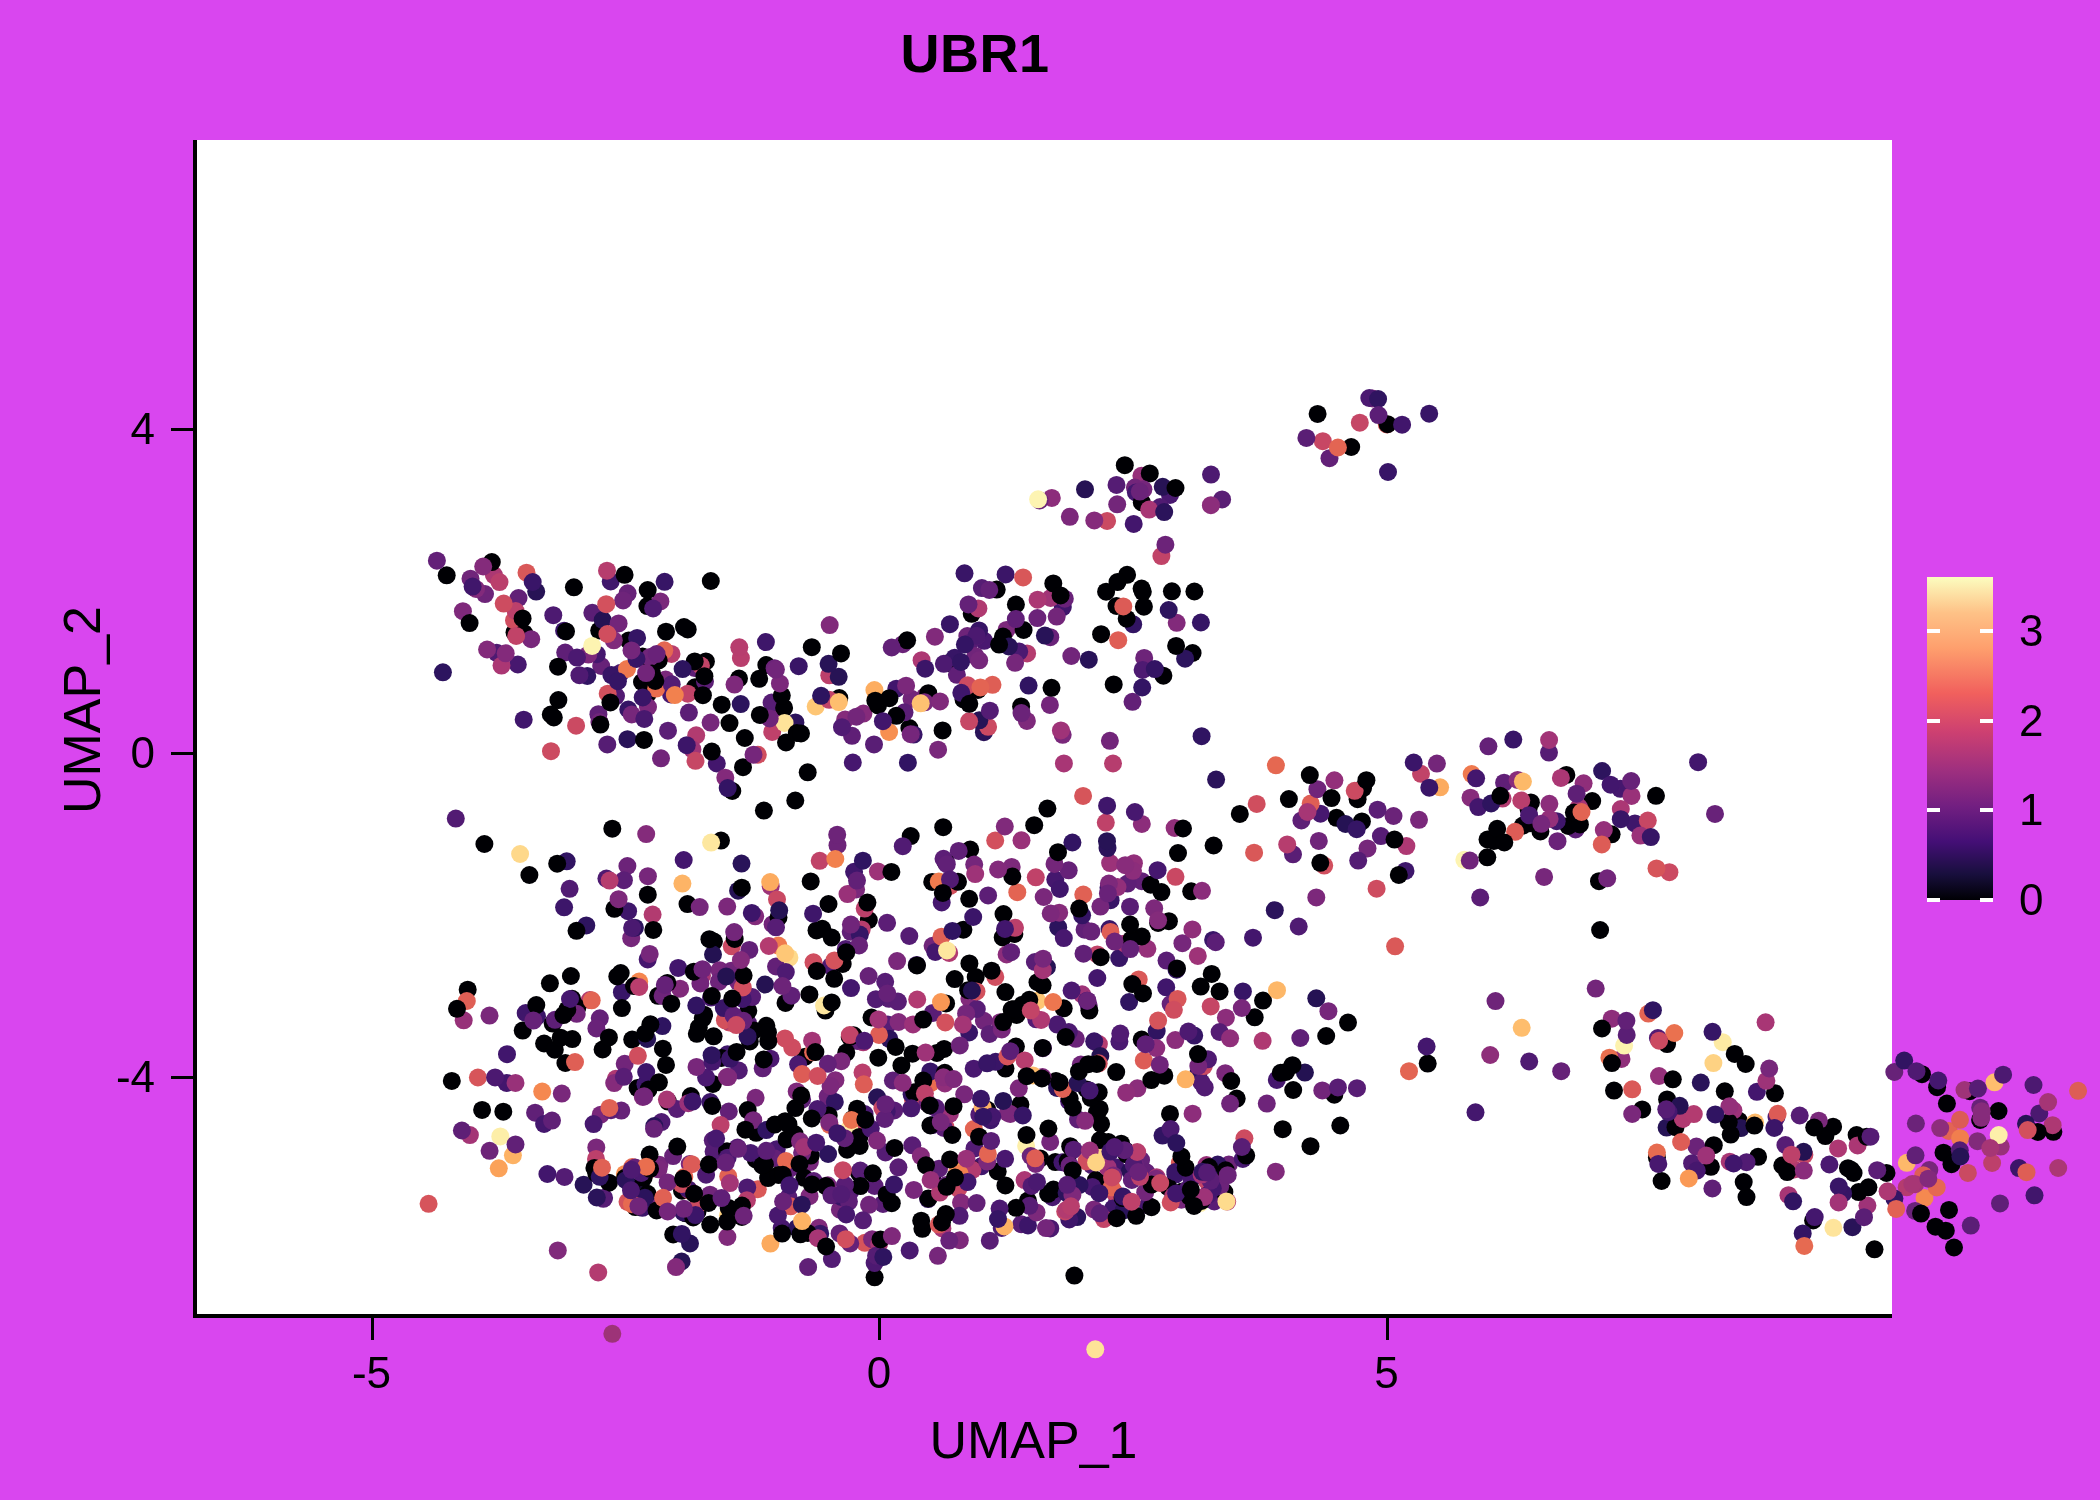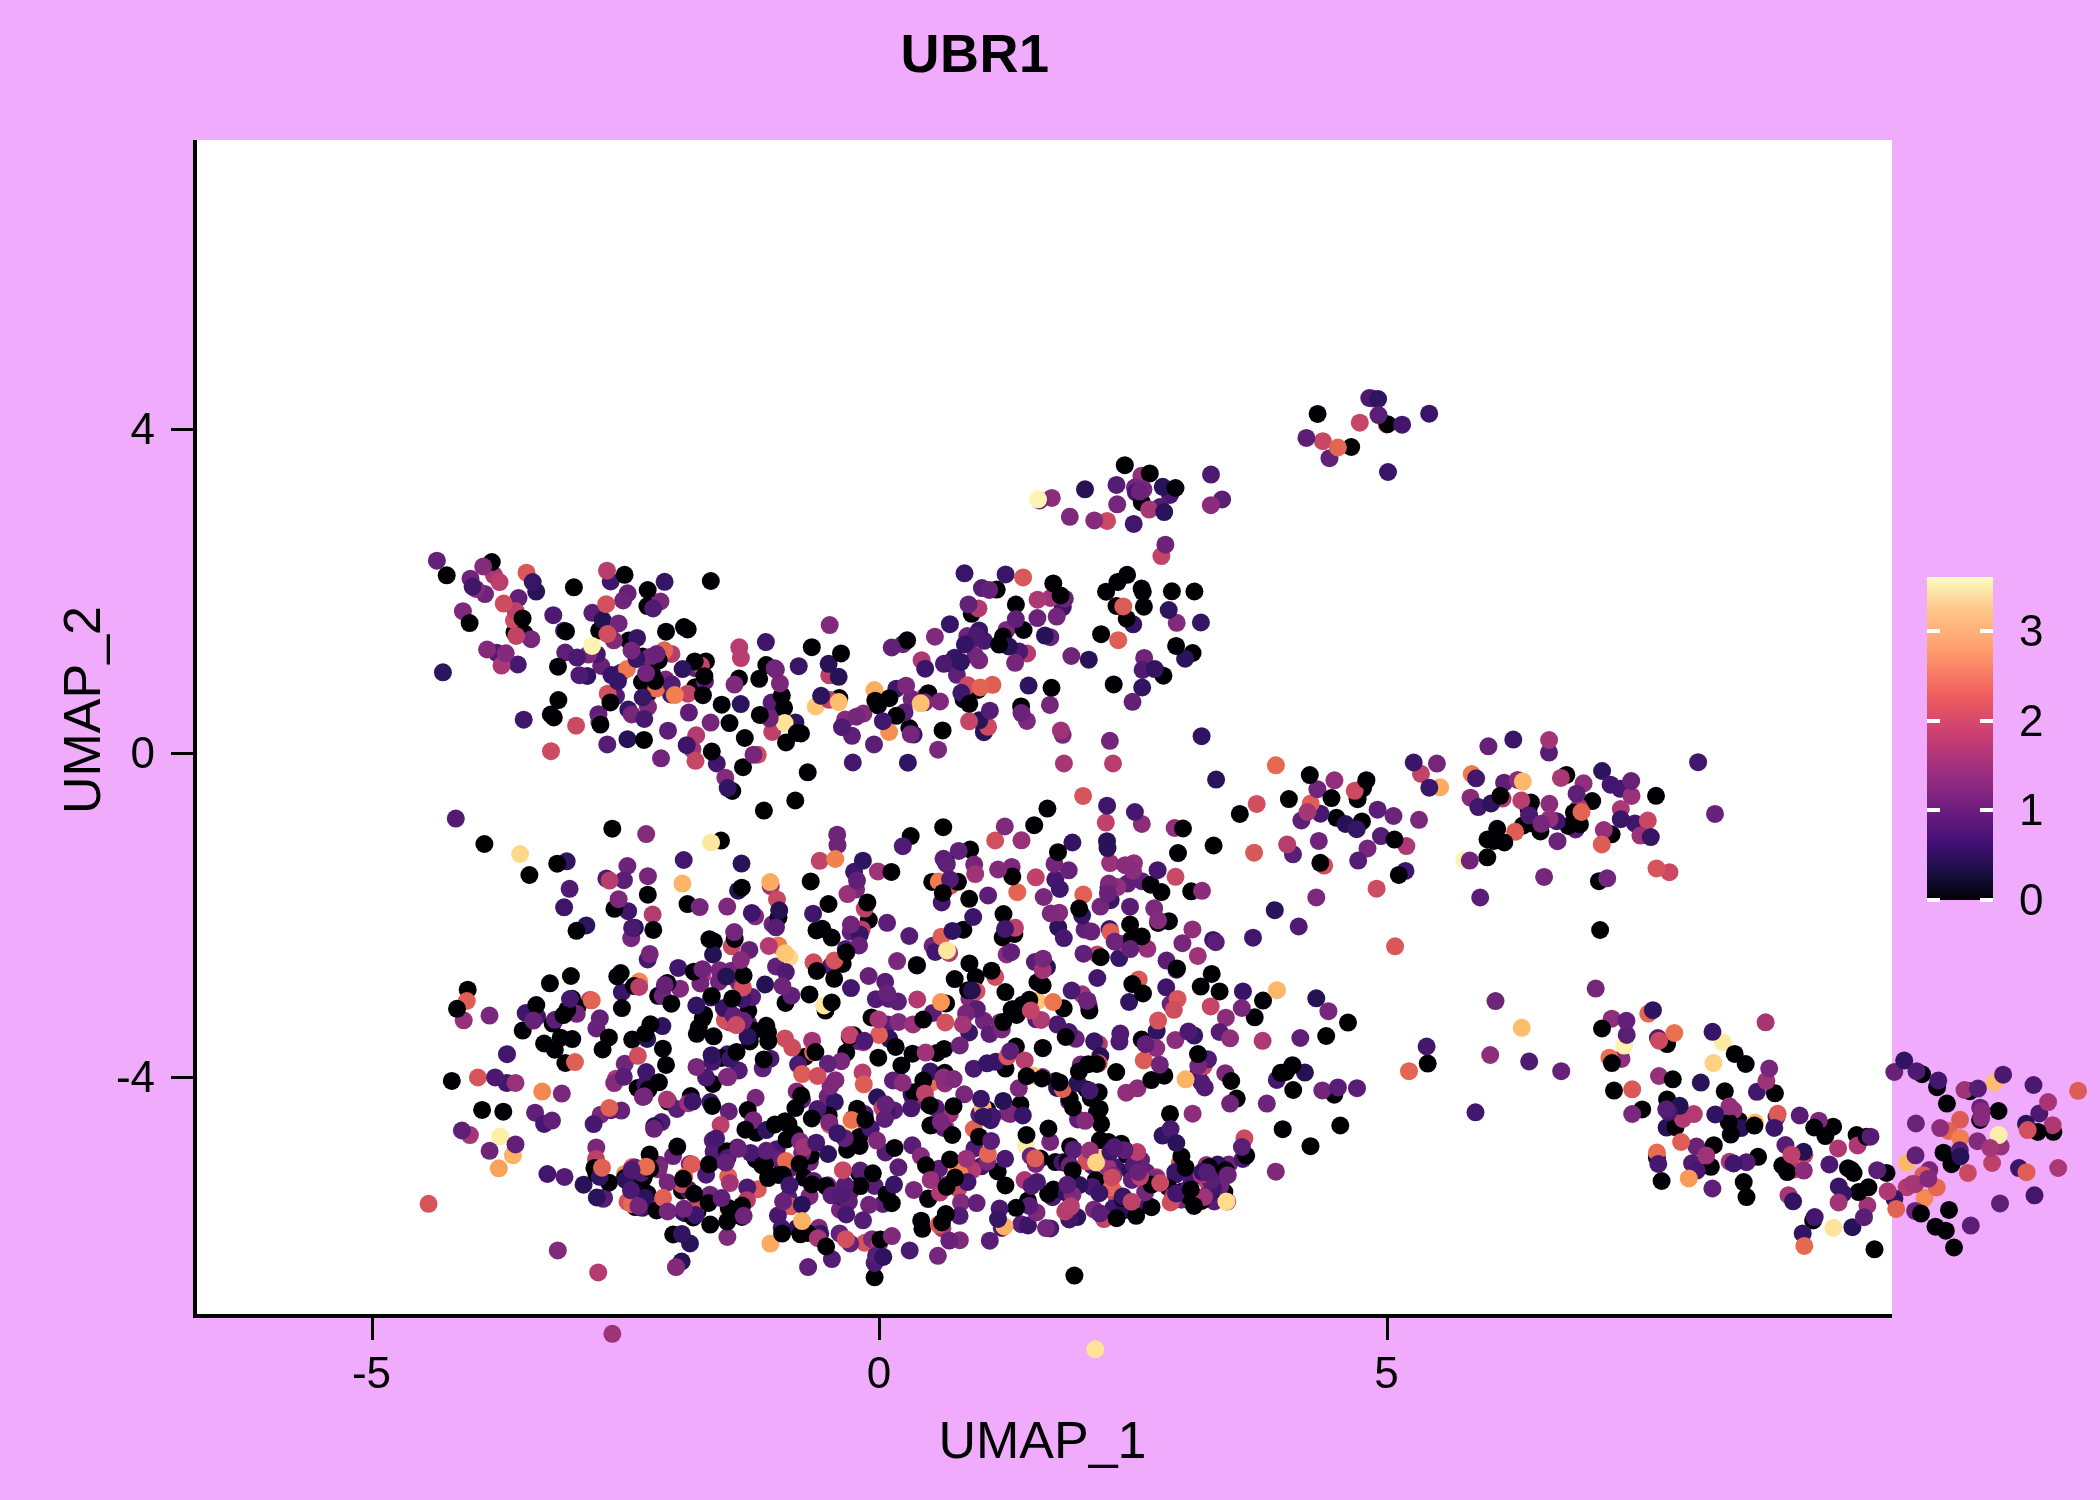--- a/index.html
+++ b/index.html
@@ -4,21 +4,21 @@
 <style>
   html, body {
     margin: 0;
     padding: 0;
     background: #ffffff;
   }
   #root {
     position: relative;
     width: 2100px;
     height: 1500px;
-    background: #f0abfc;
+    background: #d946ef;
     font-family: "Liberation Sans", sans-serif;
     overflow: hidden;
   }
   
   #plot-title {
     position: absolute;
     left: 0;
     top: 22px;
     width: 1950px;
     text-align: center;
@@ -77,21 +77,21 @@
   .ticklabel-y {
     position: absolute;
     left: 155px;
     font-size: 44px;
     color: #000000;
     transform: translate(-100%, -50%);
     white-space: nowrap;
   }
   #xlabel {
     position: absolute;
-    left: 193px;
+    left: 184px;
     top: 1410px;
     width: 1699px;
     text-align: center;
     font-size: 52px;
     color: #000000;
   }
   #ylabel {
     position: absolute;
     left: -318px;
     top: 680px;

